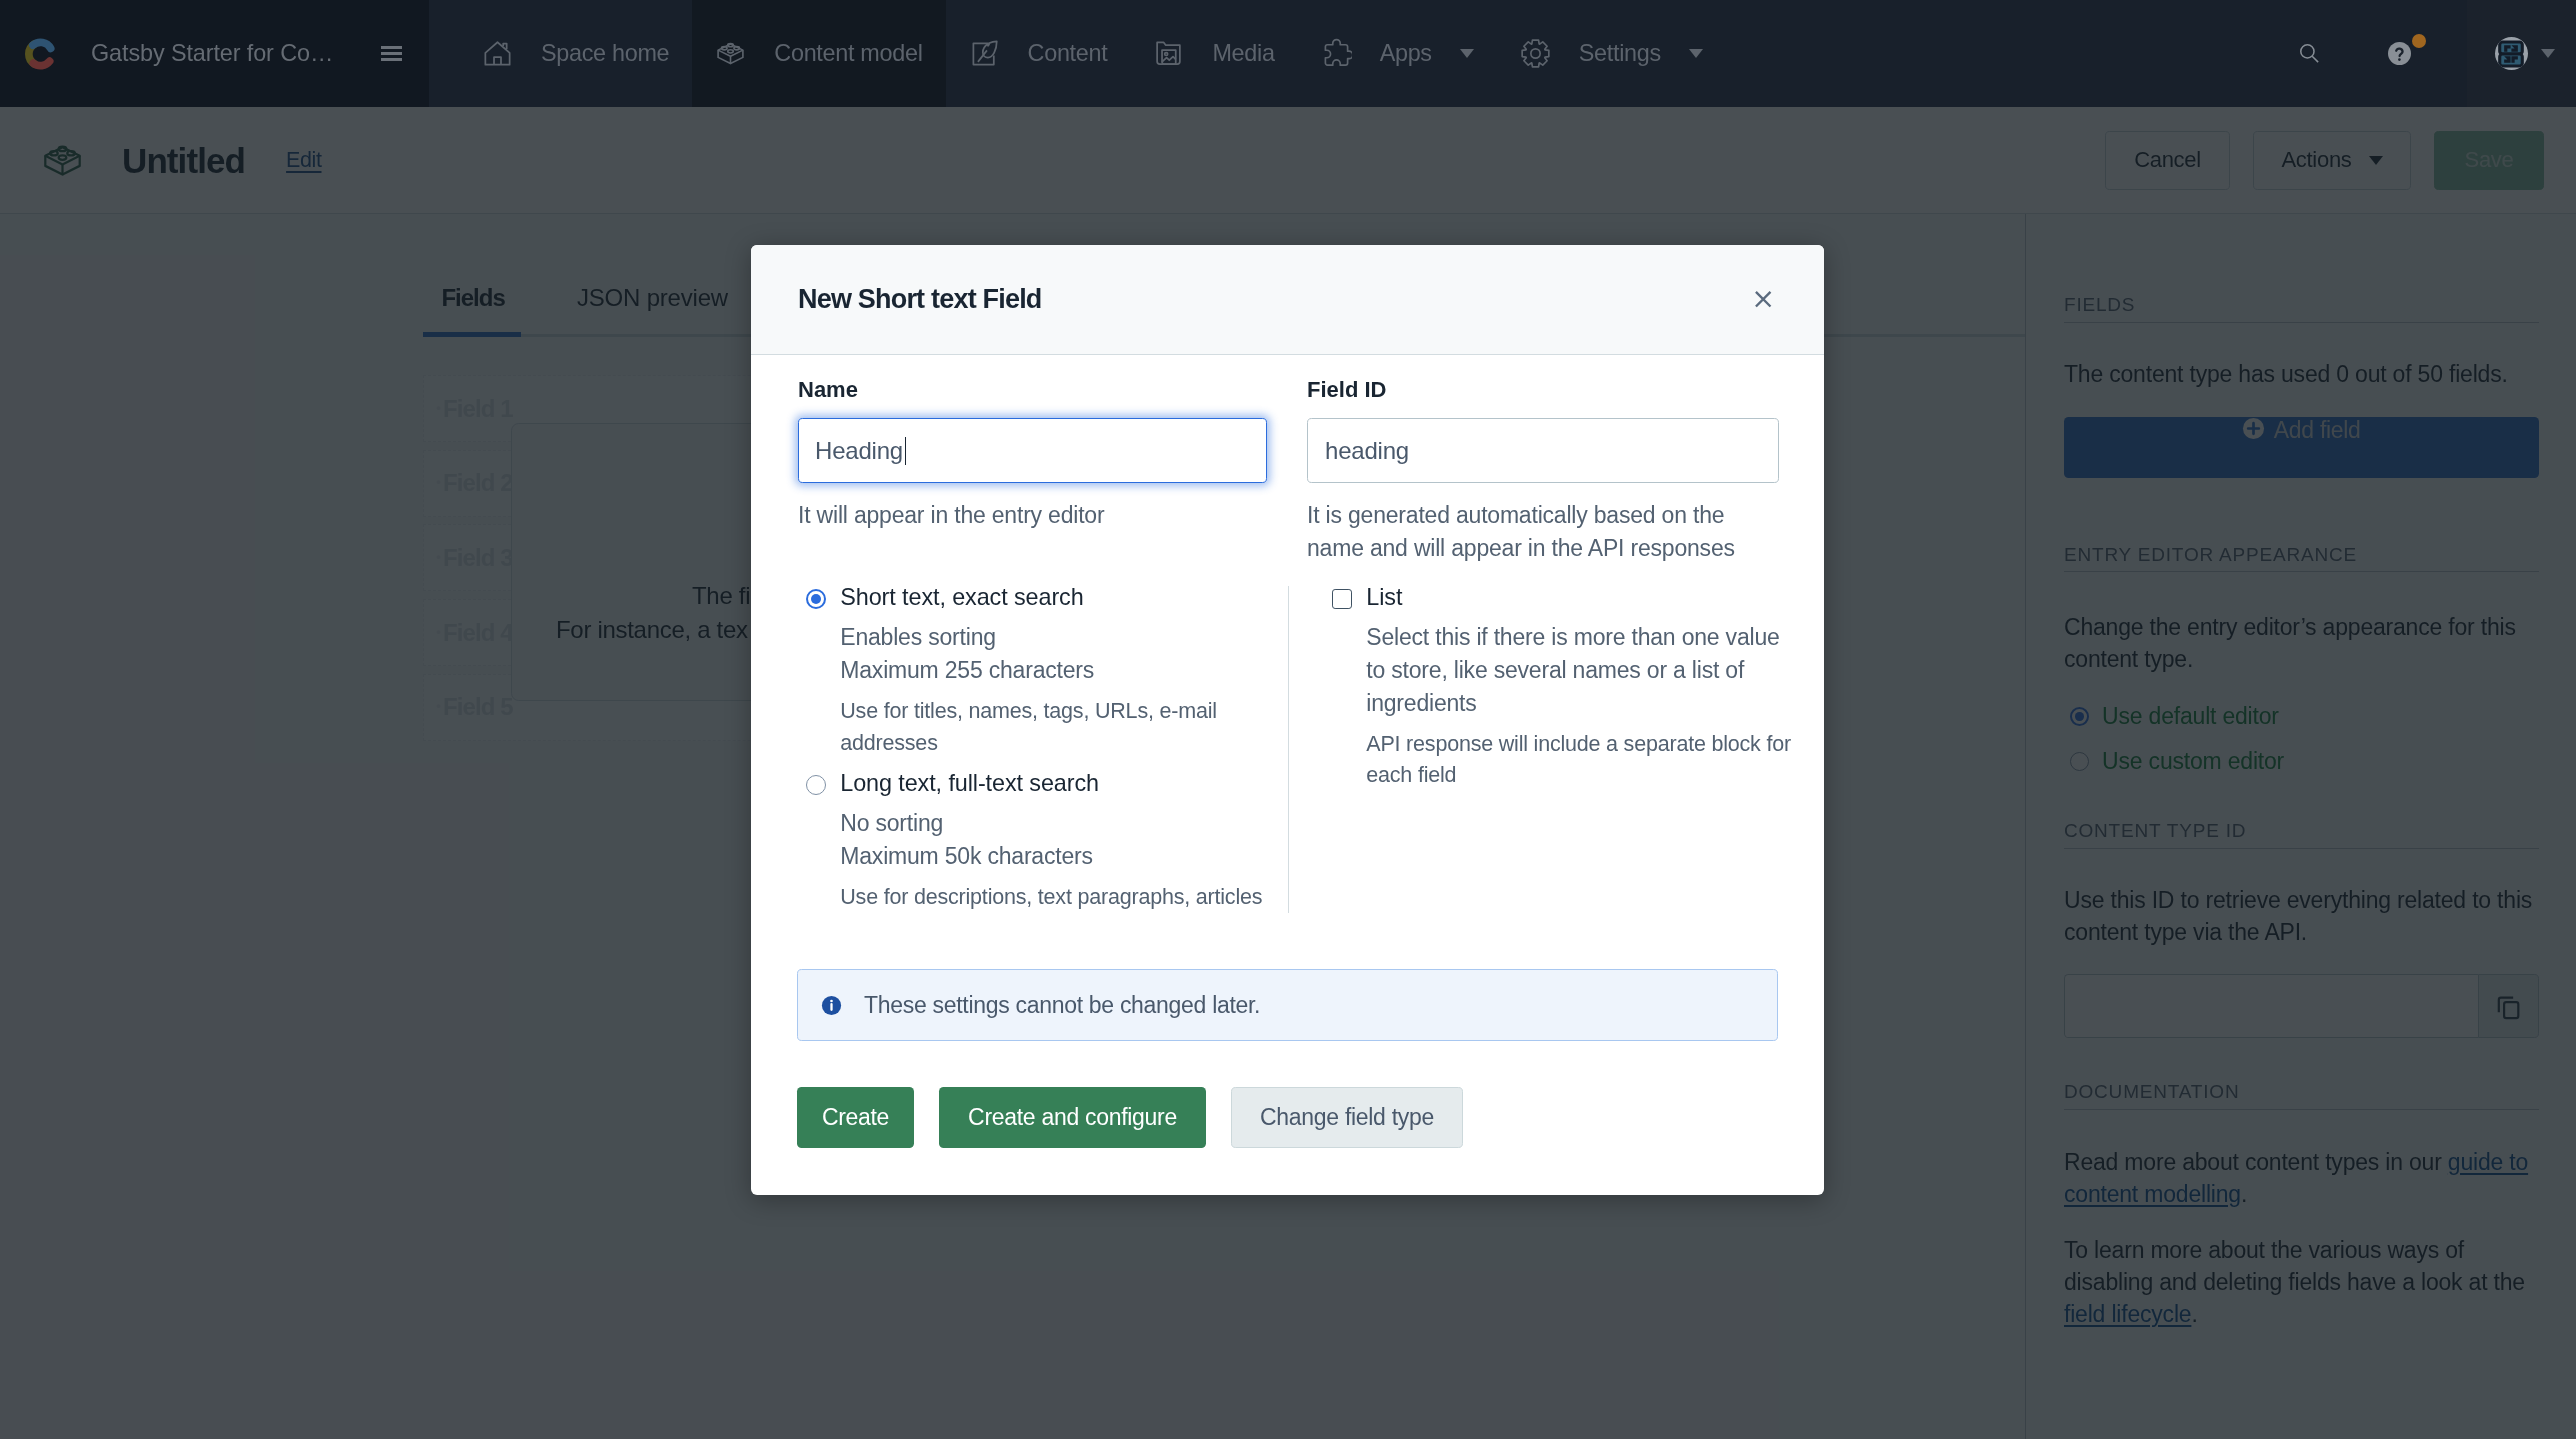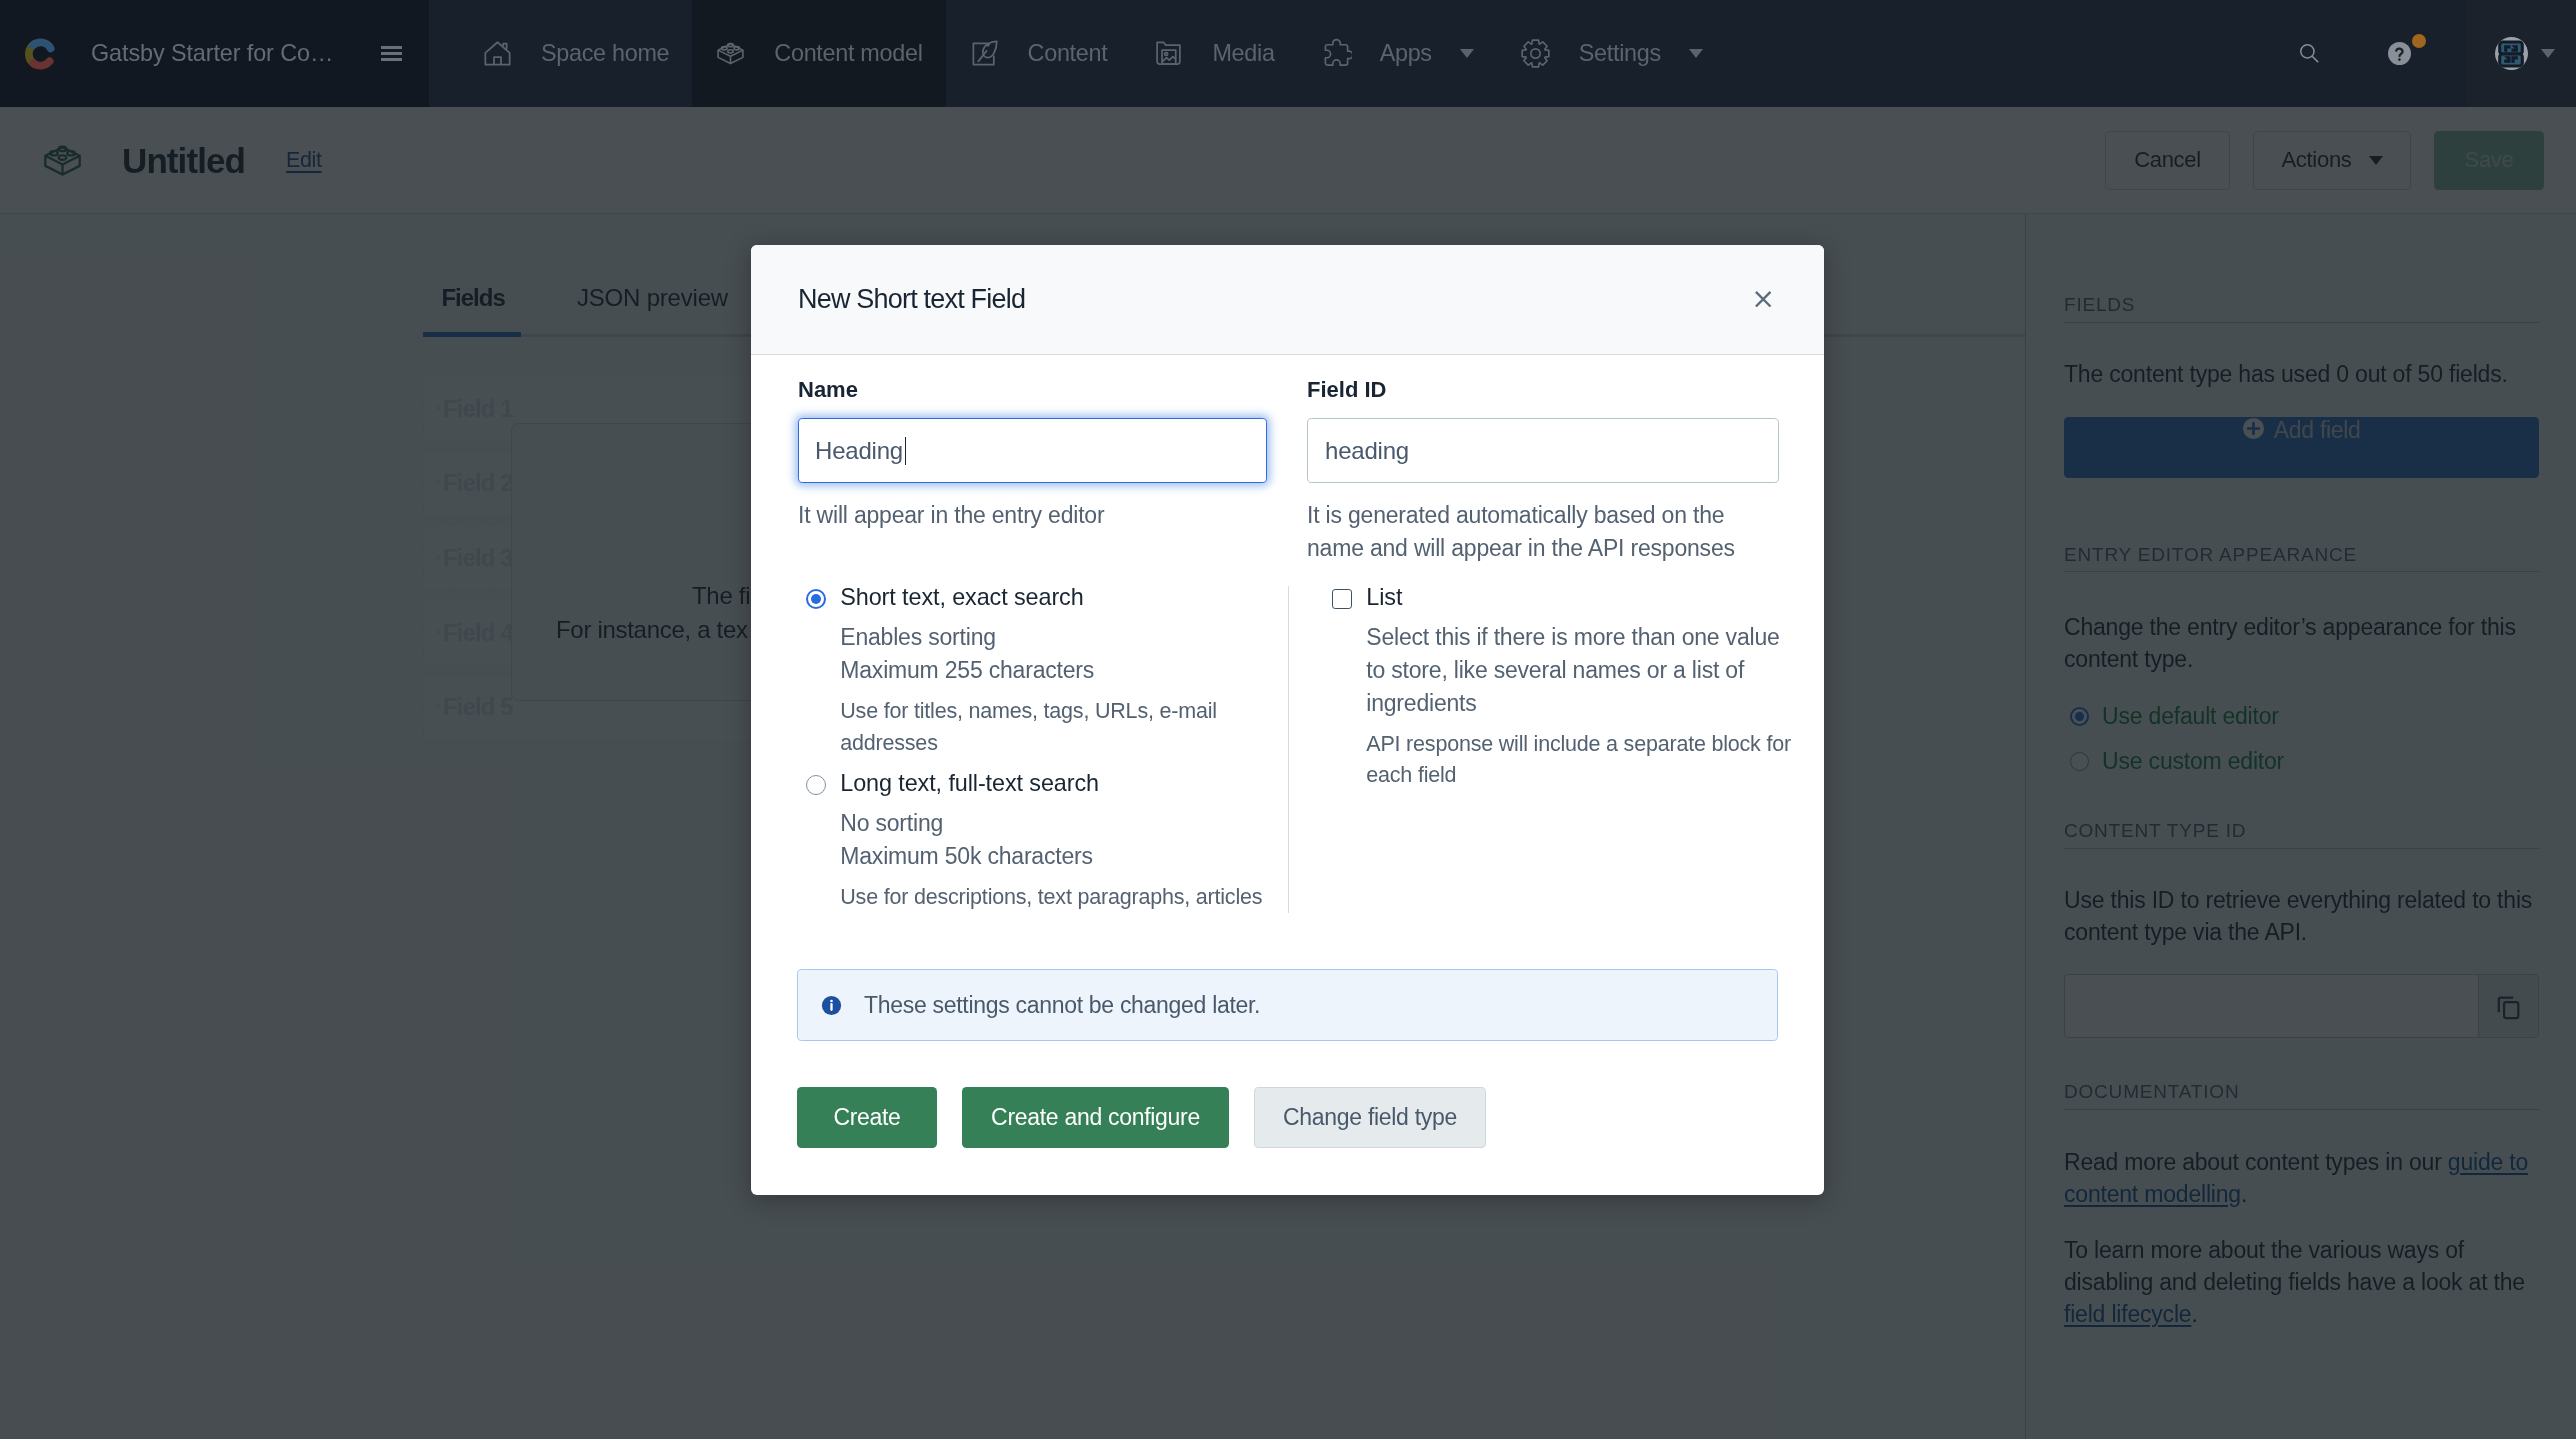--- a/index.html
+++ b/index.html
@@ -71,21 +71,21 @@
   .rad.on:after{content:"";position:absolute;left:3.1px;top:3.1px;width:8.4px;height:8.4px;border-radius:50%;background:#2b6cdd}
   .ctid-row{display:flex;align-items:stretch}
   .ctid-input{flex:1;height:64px;border:0.8px solid #b4c3ca;border-right:none;border-radius:4.6px 0 0 4.6px;background:#fff}
   .ctid-copy{width:61px;height:64px;border:0.8px solid #b4c3ca;border-radius:0 4.6px 4.6px 0;background:#e5ebed;display:flex;align-items:center;justify-content:center}
   .lnk{color:#0d4e94;text-decoration:underline;text-underline-offset:3.1px}
 
   
   .overlay{position:absolute;left:0;right:0;top:107px;bottom:0;background:rgba(21,28,34,0.775);z-index:50}
   .modal{position:absolute;left:751px;top:245px;width:1073px;height:950px;background:#fff;border-radius:6.1px;box-shadow:0 4.6px 26px rgba(0,0,0,.30);z-index:60;display:flex;flex-direction:column;overflow:hidden}
   .modal-head{height:110px;background:#f7f9fa;border-bottom:0.8px solid #d3dce0;display:flex;align-items:center;padding:0 0 0 47px;flex:none}
-  .modal-title{font-size:27px;font-weight:normal;color:#192532;letter-spacing:-0.8px}
+  .modal-title{font-size:27px;font-weight:bold;color:#192532;letter-spacing:-0.8px}
   .modal-x{margin-left:auto;margin-right:52px;width:18.4px;height:18.4px;color:#5b6b7e;display:block}
   .modal-body{padding:0 46px 0 47px;flex:1;display:flex;flex-direction:column;position:relative}
   .cols{display:flex;margin-top:24px}
   .col{width:469px;flex:none}
   .col2{width:472px;margin-left:40px}
   .flabel{font-size:22px;font-weight:bold;color:#192532;line-height:1;height:22px;margin-bottom:17px}
   .finput{width:100%;height:65px;border:0.8px solid #b4c3ca;border-radius:4.6px;background:#fff;display:flex;align-items:center;padding:0 17px;font-size:24px;color:#49586b;letter-spacing:-0.2px}
   .finput.focus{border:1.5px solid #2b6cdd;box-shadow:0 0 8.4px 2.3px rgba(43,108,221,.45);padding:0 16px}
   .caret-bar{display:inline-block;width:1.5px;height:28px;background:#192532;margin-left:1.5px}
   .fhelp{font-size:23px;color:#536171;line-height:1.45;margin-top:16px;letter-spacing:-0.2px}
@@ -101,21 +101,21 @@
   .mchk{width:20px;height:20px;border-radius:3.1px;border:1.5px solid #3e5162;background:#fff}
   .opt-title{font-size:23.4px;color:#192532;margin-bottom:12.3px;line-height:1;letter-spacing:-0.1px}
   .opt-line{font-size:23px;color:#536171;line-height:1.43;letter-spacing:-0.2px}
   .opt-note{font-size:21.5px;color:#536171;line-height:1.45;margin-top:9.2px;letter-spacing:-0.2px}
   .note{position:absolute;left:46px;right:46px;top:614px;height:72px;border:0.8px solid #a8c7f0;background:#eef4fc;border-radius:4.6px;display:flex;align-items:center;gap:21.5px;padding:0 21.5px;font-size:23px;color:#49586b;letter-spacing:-0.3px}
   .note-ic{width:23px;height:23px;flex:none}
   .modal-foot{position:absolute;left:46px;top:732px;display:flex}
   .mbtn{border:none;height:61px;border-radius:4.6px;display:inline-flex;align-items:center;justify-content:center;font-size:23px;white-space:nowrap;letter-spacing:-0.3px;margin-right:25px}
   .mbtn-green{background:#368057;color:#fff}
   .mbtn-grey{background:#e5ebed;color:#49586b;border:0.8px solid #ccd8db}
-  .modal-foot .mbtn:nth-child(1){width:140px}
+  .modal-foot .mbtn:nth-child(1){width:117px}
   .modal-foot .mbtn:nth-child(2){width:267px}
   .modal-foot .mbtn:nth-child(3){width:232px;margin-right:0}
 </style>
 </head>
 <body>
 
 <div class="app" data-name="application-window">
 
   <div class="topnav" data-name="top-navigation">
     <div class="nav-space" data-name="space-selector">

